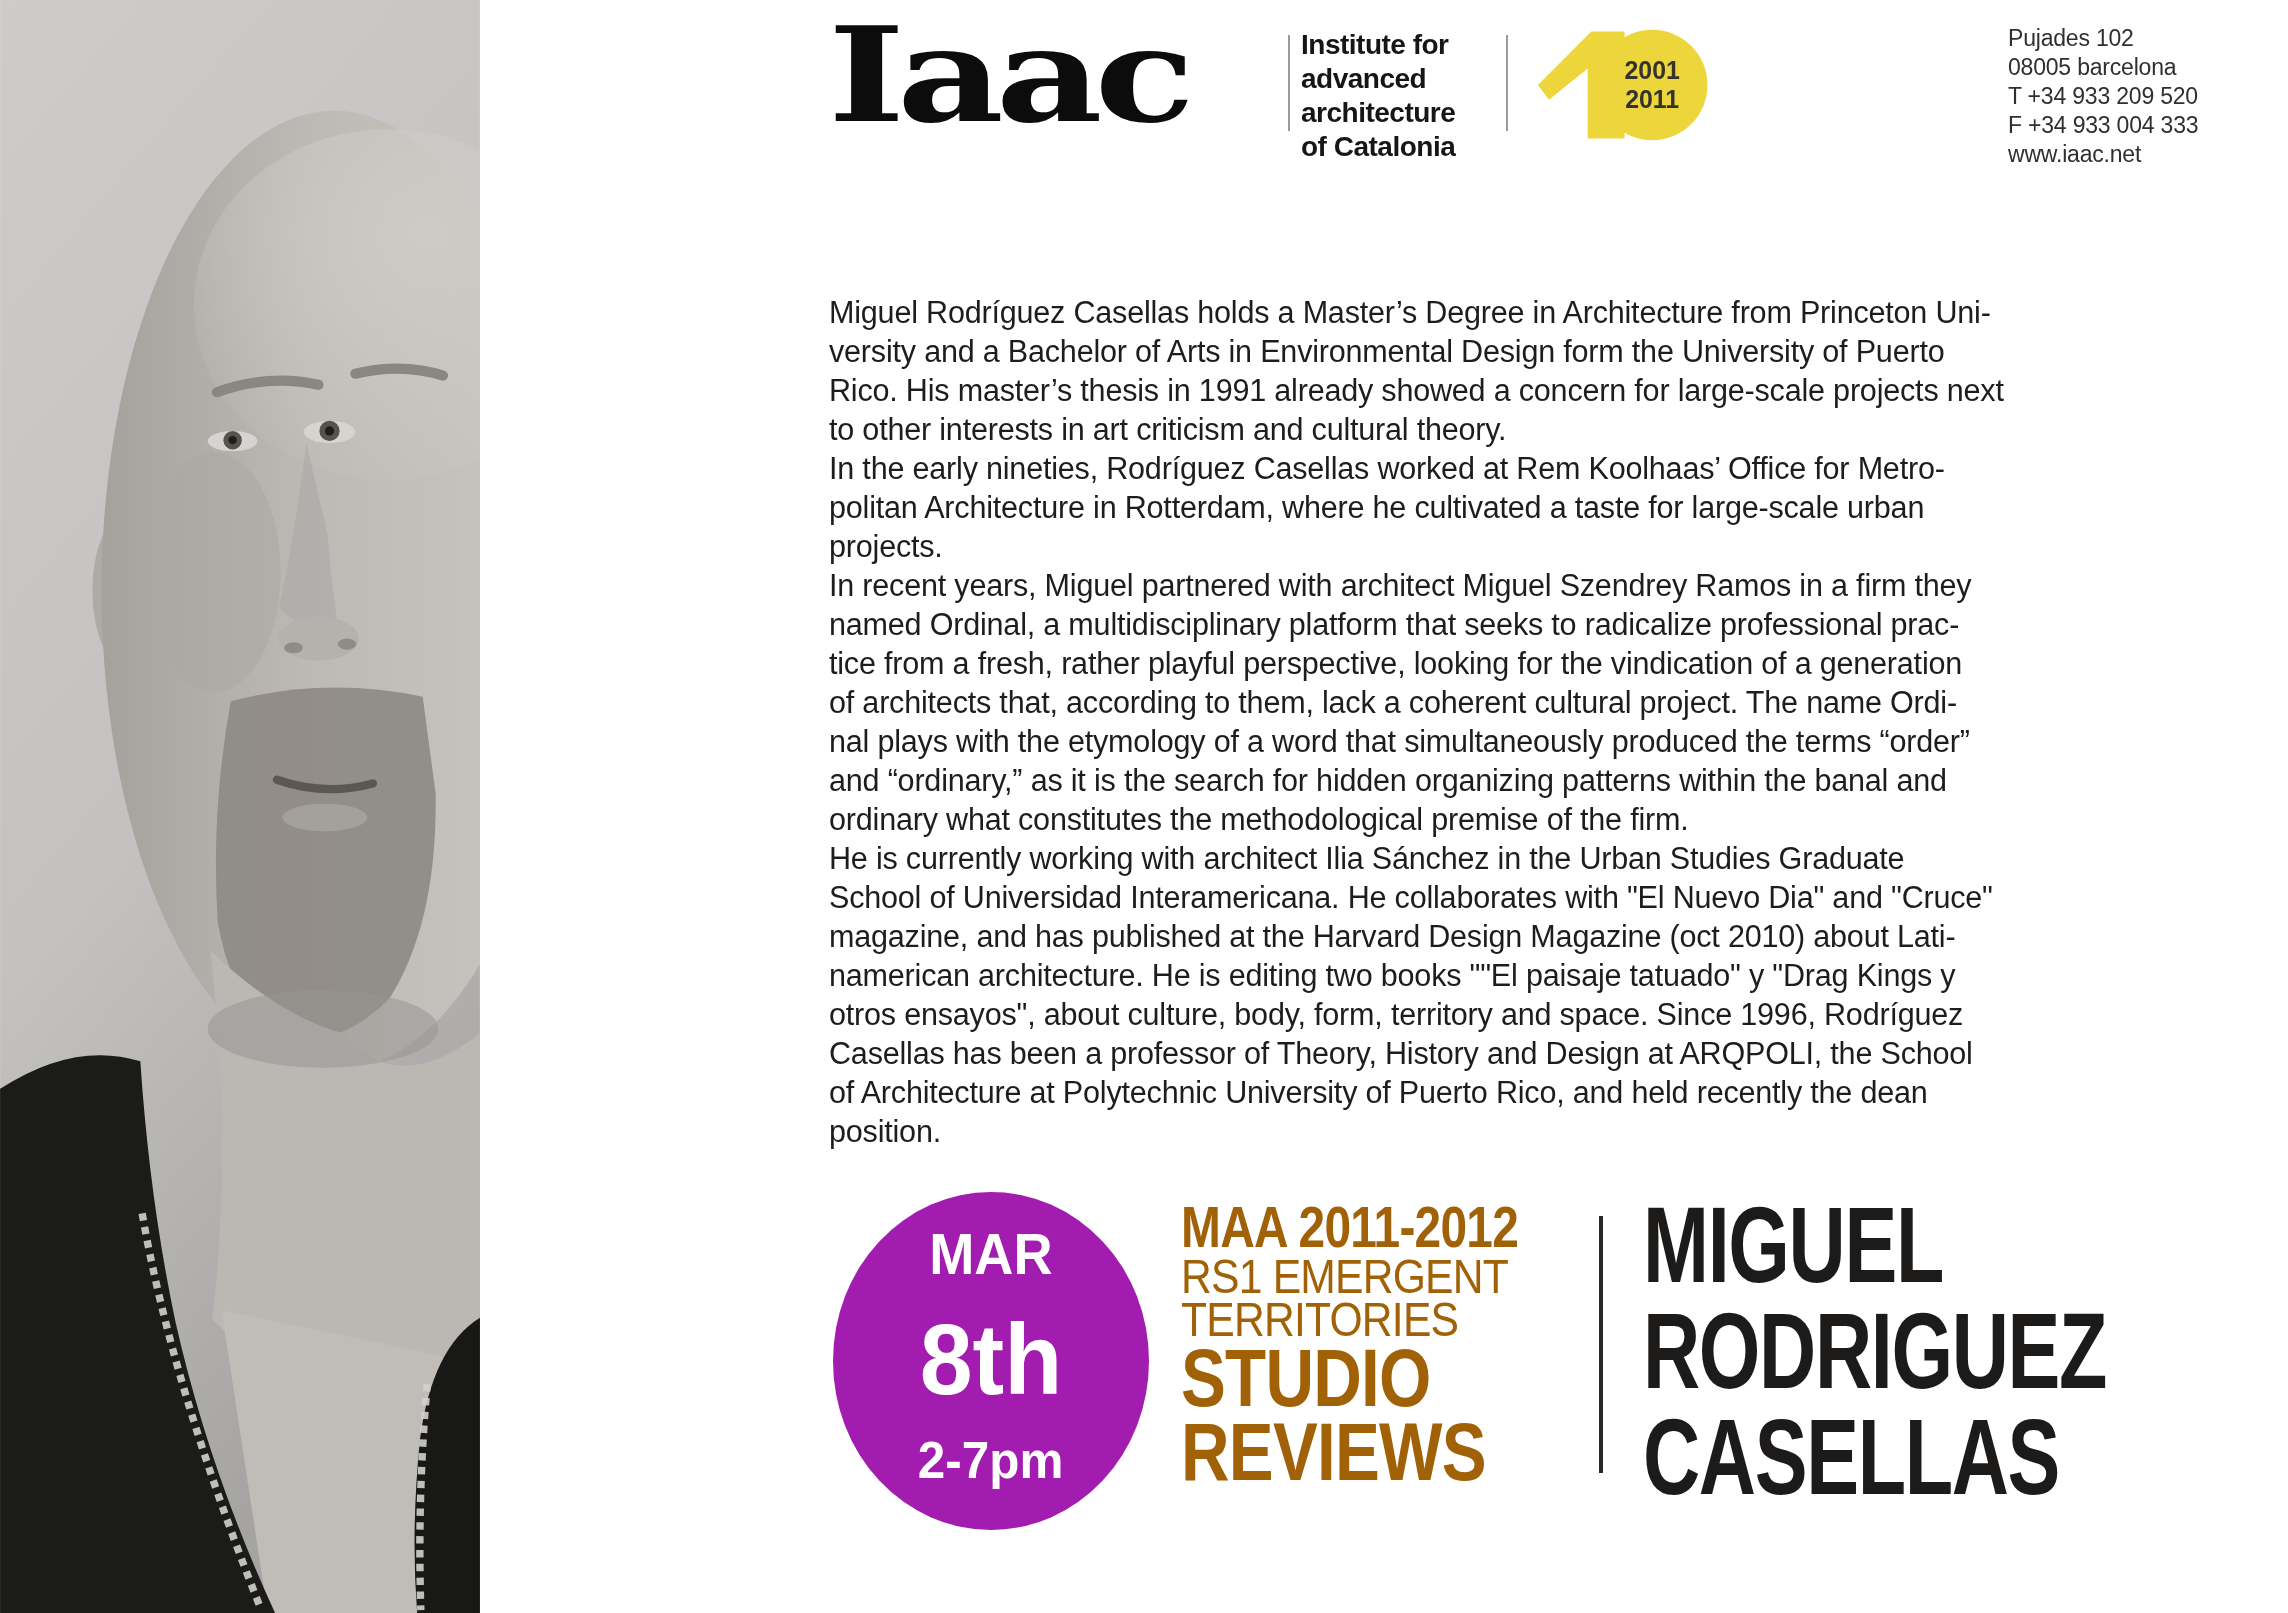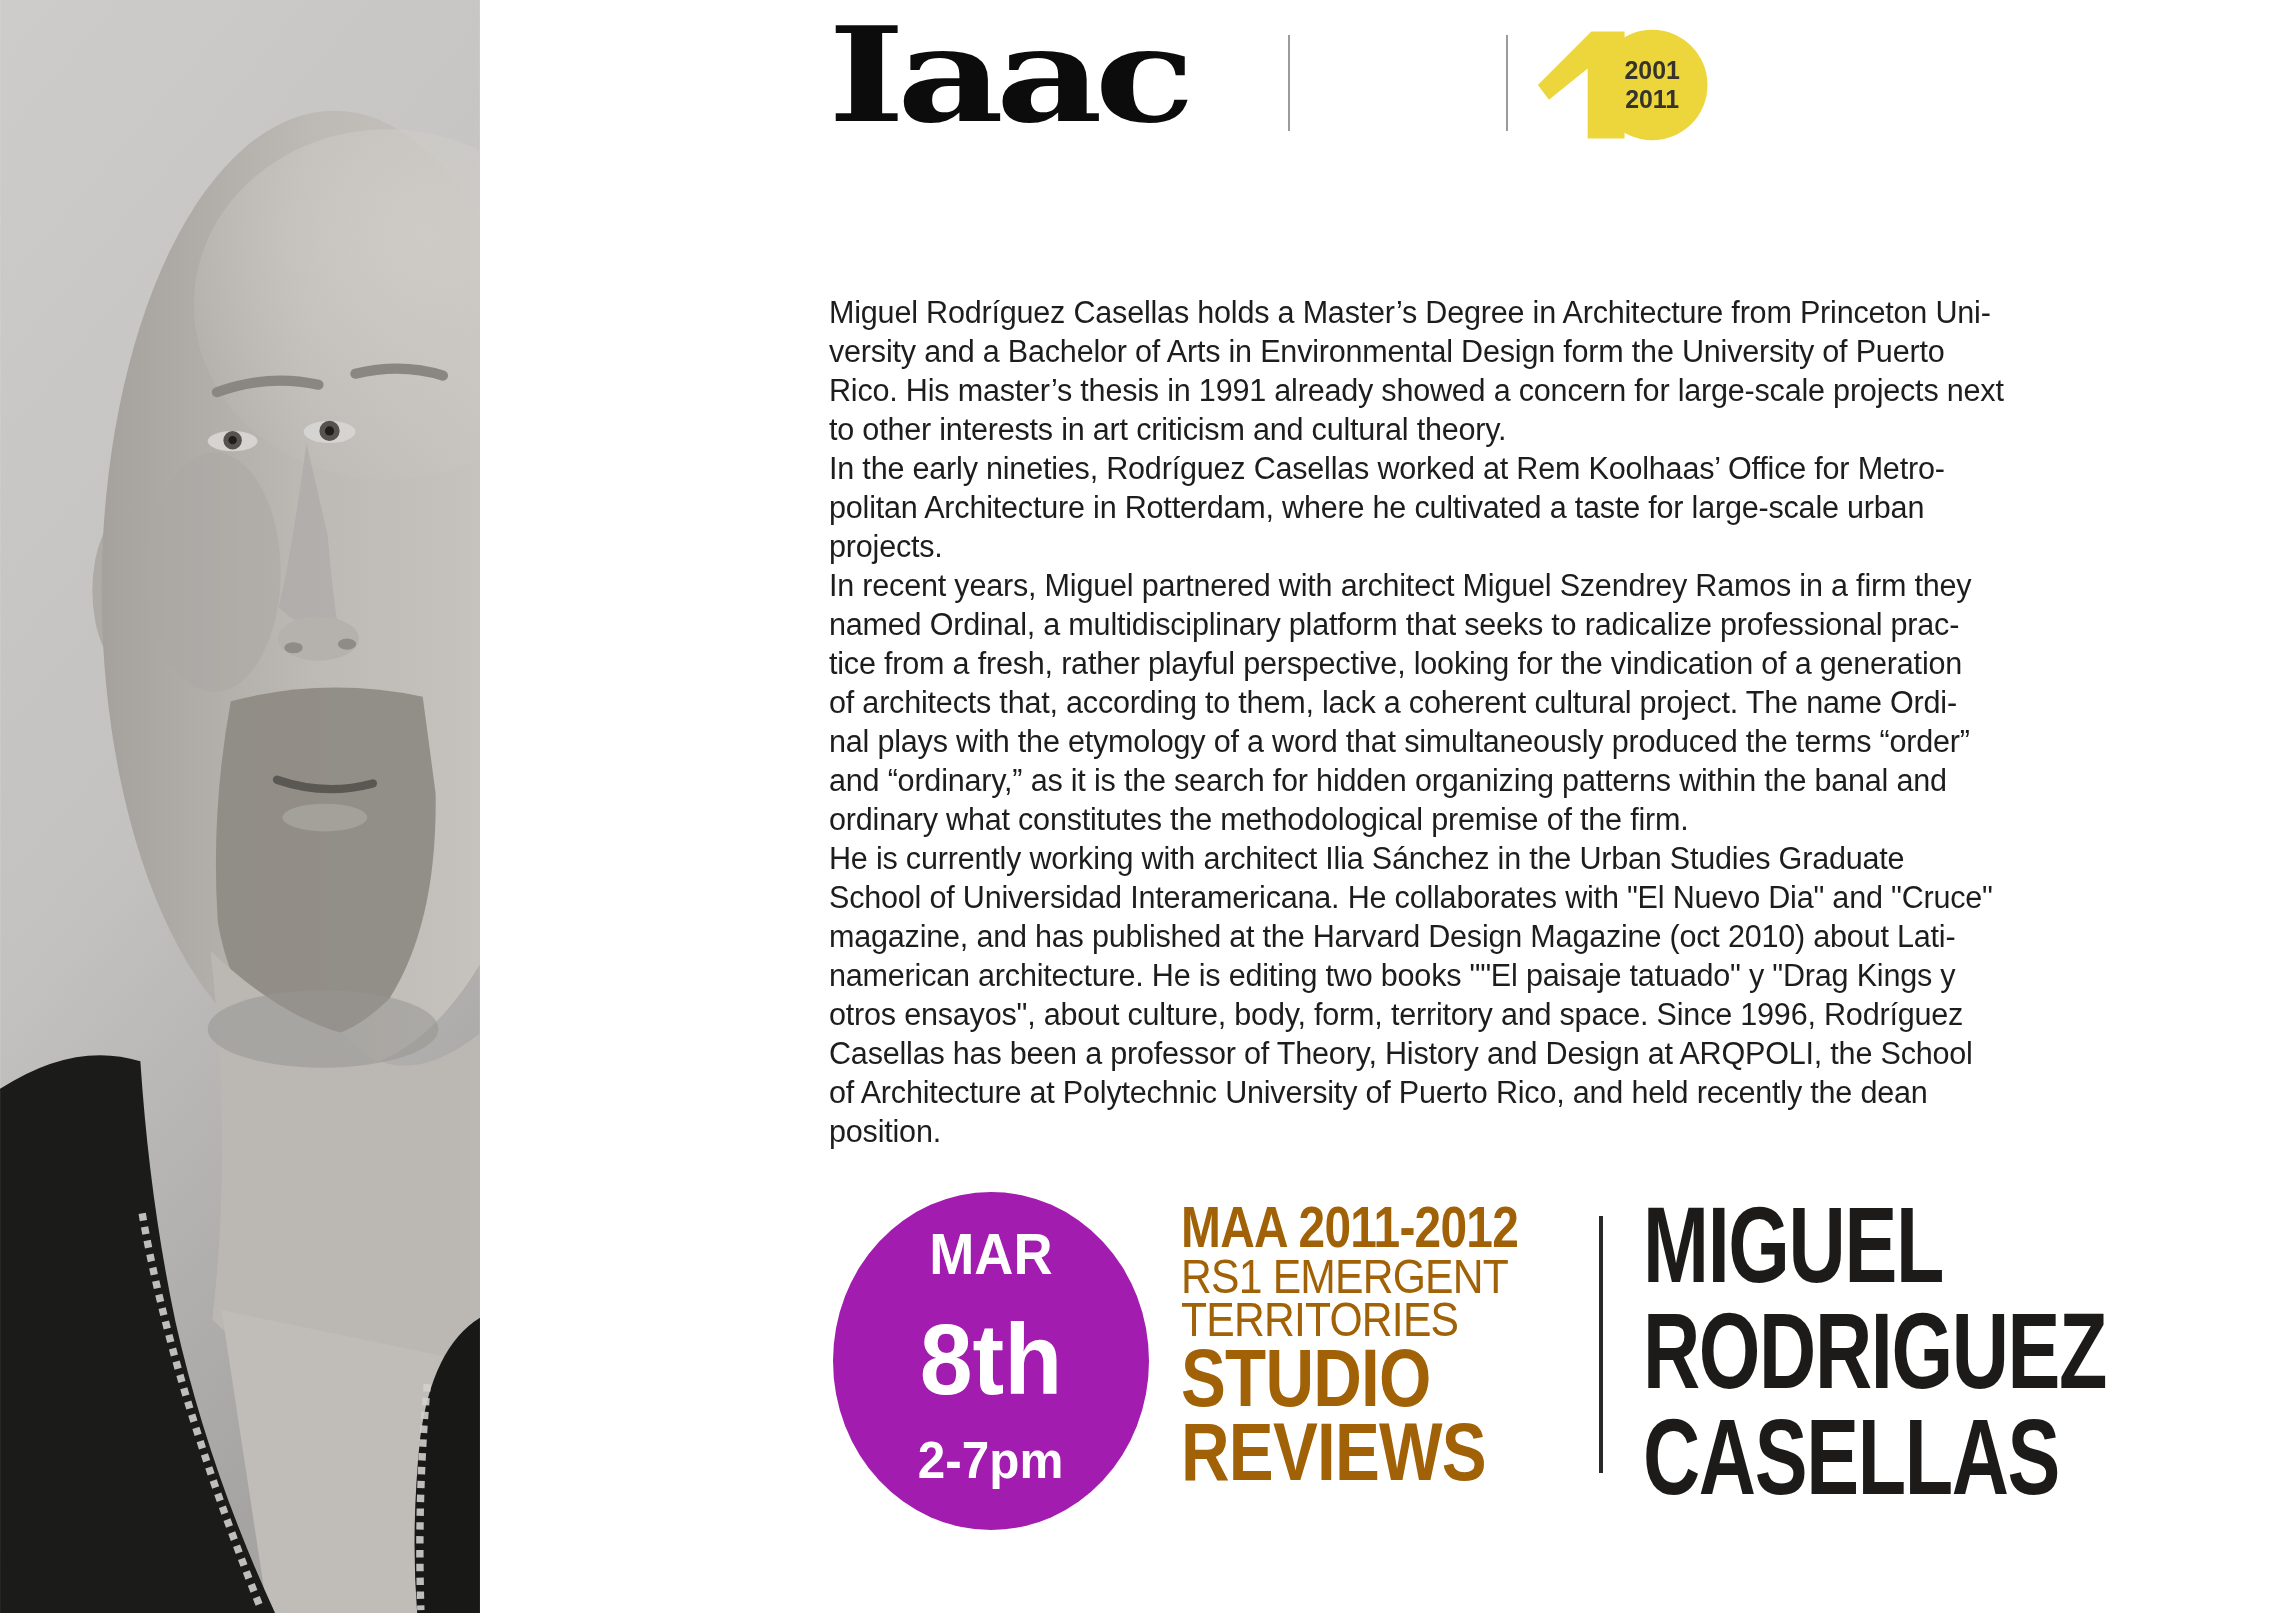--- a/index.html
+++ b/index.html
@@ -100,29 +100,42 @@
     <path d="M240,1420 L520,1478 L520,1748 L290,1748 Z" fill="#c0bdb9"></path>
 
     <path d="M0,1180 Q80,1128 152,1150 Q162,1300 190,1432 Q226,1592 298,1748 L0,1748 Z" fill="#1b1b1a"></path>
     <path d="M520,1428 Q468,1460 455,1560 Q445,1660 452,1748 L520,1748 Z" fill="#181817"></path>
     <path d="M154,1315 Q186,1500 282,1742" stroke="#d2d0cd" stroke-width="8" stroke-dasharray="8 7" fill="none" opacity="0.9"></path>
     <path d="M463,1500 Q452,1620 456,1745" stroke="#d2d0cd" stroke-width="8" stroke-dasharray="8 7" fill="none" opacity="0.9"></path>
   </svg>
 
   <div class="iaac-logo">Iaac</div>
   <div class="vrule r1"></div>
+  <div class="institute">
+    <div>Institute for</div>
+    <div>advanced</div>
+    <div>architecture</div>
+    <div>of Catalonia</div>
+  </div>
   <div class="vrule r2"></div>
 
   <svg class="anniv" viewBox="0 0 230 128" width="212" height="118" aria-hidden="true">
     <polygon points="14,64 72,6 108,6 108,122 68,122 68,46 26,80" fill="#ecd63c"></polygon>
     <circle cx="138" cy="64" r="60" fill="#ecd63c"></circle>
     <text x="138" y="57" text-anchor="middle" font-family="Liberation Sans, sans-serif" font-size="27" font-weight="bold" fill="#35332c">2001</text>
     <text x="138" y="89" text-anchor="middle" font-family="Liberation Sans, sans-serif" font-size="27" font-weight="bold" fill="#35332c">2011</text>
   </svg>
 
+  <div class="contact">
+    <div>Pujades 102</div>
+    <div>08005 barcelona</div>
+    <div>T +34 933 209 520</div>
+    <div>F +34 933 004 333</div>
+    <div>www.iaac.net</div>
+  </div>
 
   <div class="bio">
     <div>Miguel Rodríguez Casellas holds a Master’s Degree in Architecture from Princeton Uni-</div>
     <div>versity and a Bachelor of Arts in Environmental Design form the University of Puerto</div>
     <div>Rico. His master’s thesis in 1991 already showed a concern for large-scale projects next</div>
     <div>to other interests in art criticism and cultural theory.</div>
     <div>In the early nineties, Rodríguez Casellas worked at Rem Koolhaas’ Office for Metro-</div>
     <div>politan Architecture in Rotterdam, where he cultivated a taste for large-scale urban</div>
     <div>projects.</div>
     <div>In recent years, Miguel partnered with architect Miguel Szendrey Ramos in a firm they</div>

